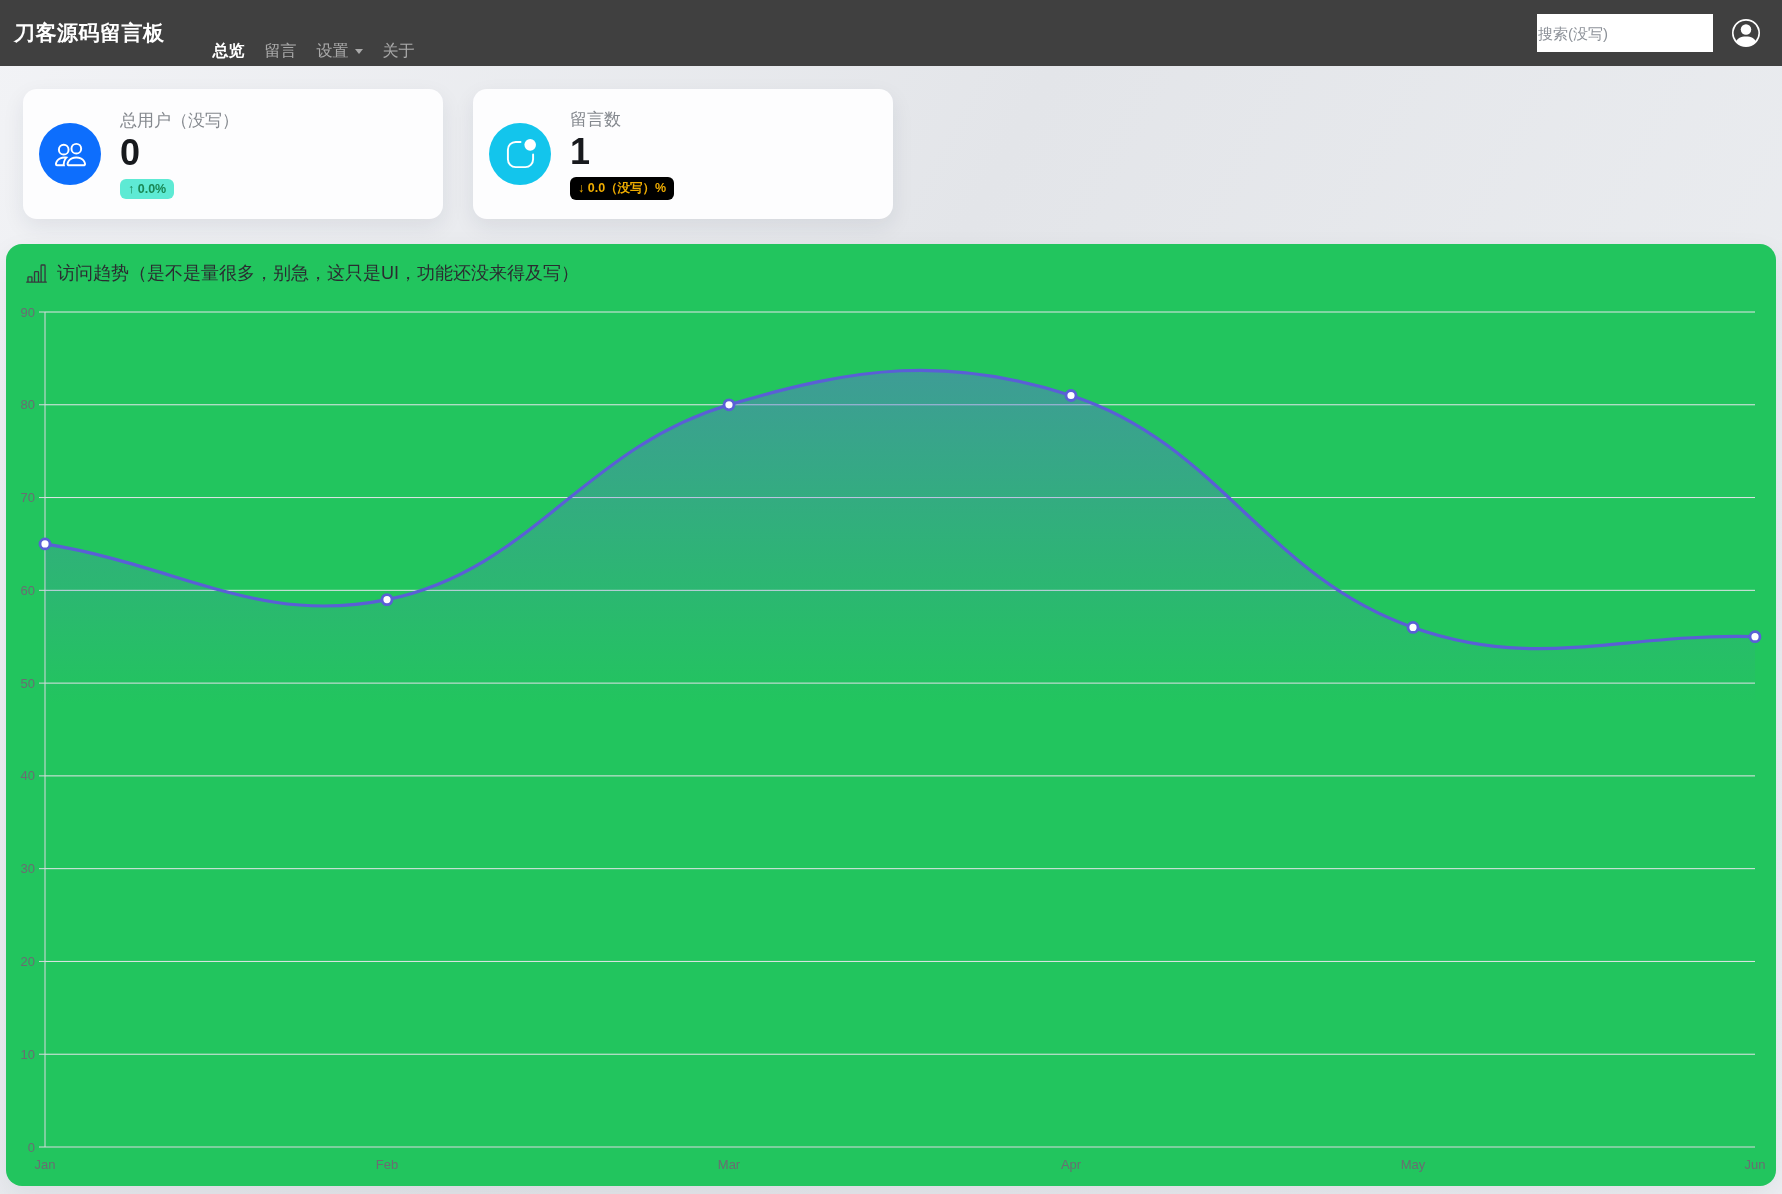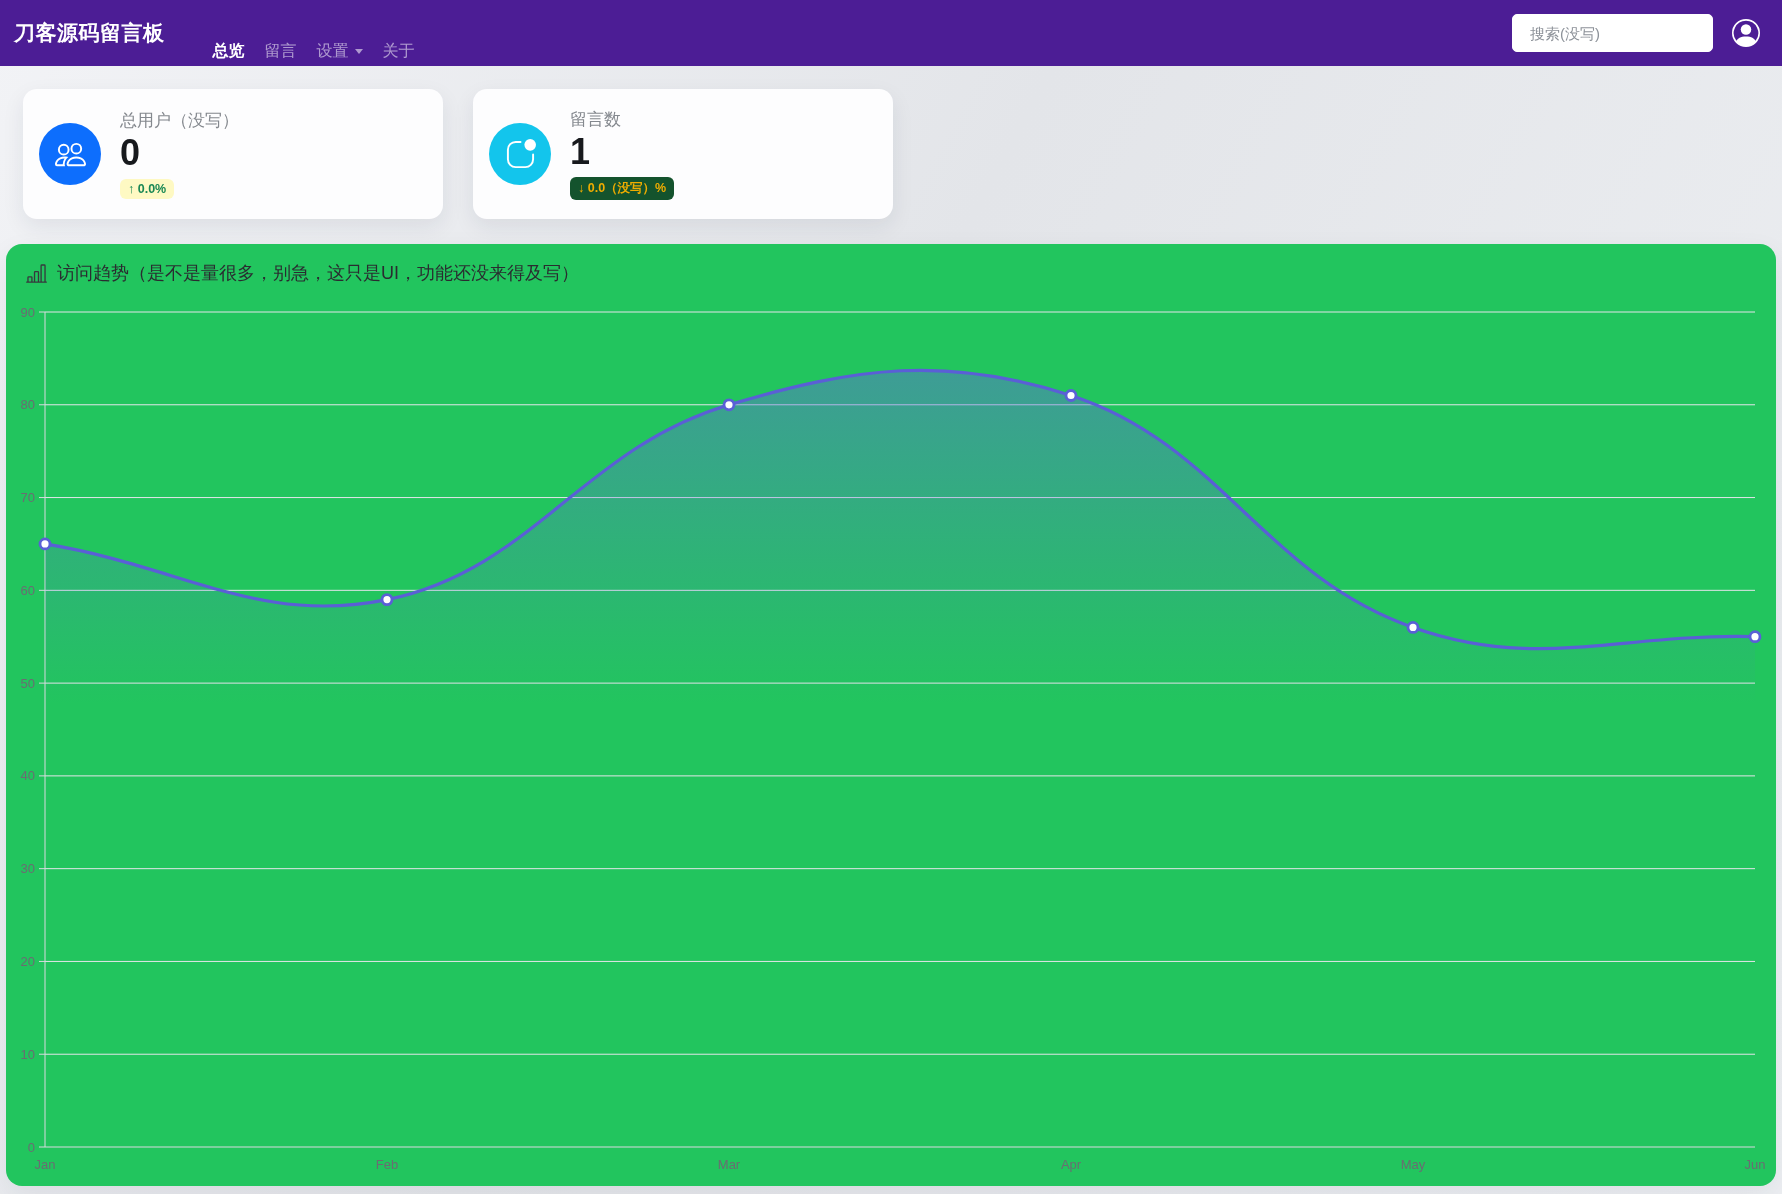--- a/index.html
+++ b/index.html
@@ -5,36 +5,36 @@
   * { box-sizing: border-box; }
   html,body { margin:0; padding:0; }
   body {
     width:1782px; height:1194px; overflow:hidden;
     font-family:"Liberation Sans", sans-serif;
     background:linear-gradient(118deg,#f2f3f6 0%,#e3e5e9 45%,#edeff2 100%);
   }
 
   
   .navbar {
-    height:66px; background:#4c1d95; display:flex; align-items:center;
+    height:66px; background:#404040; display:flex; align-items:center;
     padding:0 22px 0 14px;
   }
   .brand { color:#fff; font-size:21px; font-weight:bold; letter-spacing:0.5px; cursor:pointer; }
   .nav-links { display:flex; margin-left:48px; gap:20px;margin-top:36px; }
   .nav-link { font-size:16px; color:rgba(255,255,255,0.55); cursor:pointer; }
   .nav-link.active { color:#ffffff; font-weight:bold; }
   .caret {
     display:inline-block; margin-left:6px; vertical-align:middle;
     border-left:4.5px solid transparent; border-right:4.5px solid transparent;
     border-top:5px solid rgba(255,255,255,0.55);
   }
   .nav-spacer { flex:1; }
   .search-input {
-    width:201px; height:38px; border:1px solid #ffffff; border-radius:5px;
-    padding:0 17px; font-size:15px; color:#333; outline:none;
+    width:176px; height:38px; border:1px solid #ffffff; border-radius:0;
+    padding:0 0; font-size:15px; color:#333; outline:none;
     font-family:"Liberation Sans", sans-serif;
   }
   .search-input::placeholder { color:#8d9299; }
   .avatar-btn { margin-left:19px; width:28px; height:28px; cursor:pointer; display:flex; }
 
   
   .stats-row { display:flex; gap:30px; padding:23px 6px 0 23px; }
   .stat-card {
     width:420px; height:130px; background:#fdfdfe; border-radius:14px;
     box-shadow:0 8px 22px rgba(25,35,60,0.08);
@@ -47,22 +47,22 @@
   .stat-icon svg { width:31px; height:31px; fill:#ffffff; }
   .icon-bg-blue { background:#0d6efd; }
   .icon-bg-cyan { background:#13c5ec; }
   .stat-body { display:flex; flex-direction:column; }
   .stat-title { font-size:17px; color:#84888e; margin-bottom:1px; }
   .stat-value { font-size:36px; font-weight:bold; color:#17191d; line-height:1.12; }
   .stat-badge {
     align-self:flex-start; font-size:12.5px; font-weight:bold;
     padding:3px 8px; border-radius:6px; margin-top:5px;
   }
-  .badge-up   { color:#198754; background:#fef9c3; }
-  .badge-down { color:#f0ad00; background:#14532d; }
+  .badge-up   { color:#198754; background:#5eead4; }
+  .badge-down { color:#f0ad00; background:#000000; }
 
   
   .chart-card {
     margin:25px 6px 0 6px; height:942px; background:#22c55e;
     border-radius:16px; box-shadow:0 10px 28px rgba(30,40,70,0.07);
     position:relative; overflow:hidden;
   }
   .chart-header {
     display:flex; align-items:center; gap:10px;
     padding:17px 0 0 20px; font-size:18px; color:#2a2c30;

